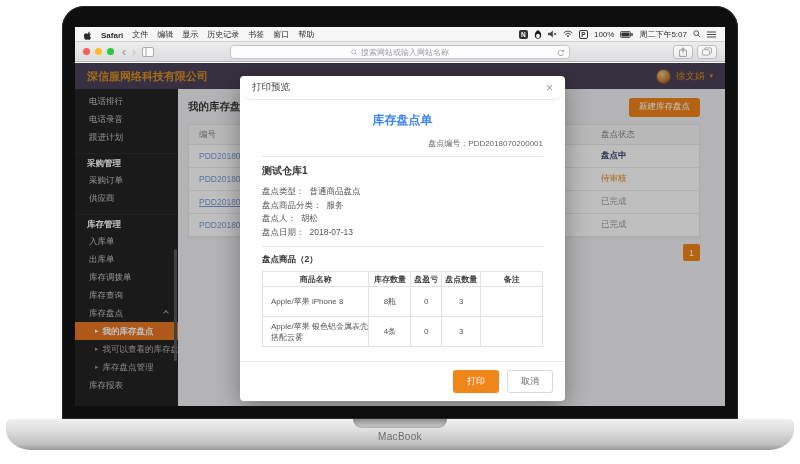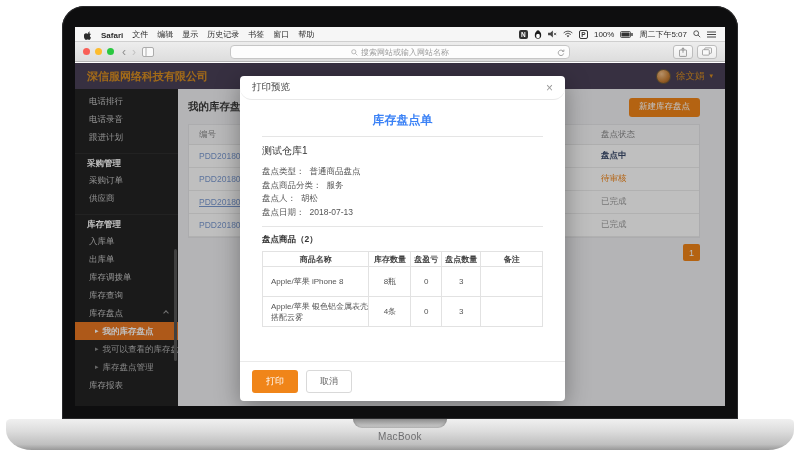--- a/index.html
+++ b/index.html
@@ -74,31 +74,31 @@
 
   
   .mask { position:absolute; inset:0; background:rgba(0,0,0,.25); z-index:5; }
   .modal { position:absolute; left:165px; top:13px; width:325px; height:325px; background:#fff; border-radius:4px; box-shadow:0 6px 24px rgba(0,0,0,.35); z-index:10; display:flex; flex-direction:column; }
   .modal-header { height:24px; display:flex; align-items:center; padding:0 12px; border-bottom:1px solid #e8e8e8; font-size:9.5px; color:#444;border-radius:12px; }
   .m-close { margin-left:auto; color:#999; font-size:12px; line-height:12px; cursor:pointer; }
   .modal-body { padding:6px 22px 0 22px; color:#555; }
   .doc-title { text-align:center; font-size:12px; font-weight:bold; color:#3b82f6; margin-top:6px; }
   .doc-no { text-align:right; font-size:8px; color:#666; margin-top:9px; }
   .m-hr { border:none; border-top:1px solid #e5e5e5; margin:7px 0; }
-  .warehouse { font-size:10px; font-weight:normal; color:#333; margin:6px 0 7px; }
+  .warehouse { font-size:10px; font-weight:bold; color:#333; margin:6px 0 7px; }
   .f-row { font-size:8.5px; line-height:13.5px; color:#555; }
   .f-row .f-label { color:#555; }
   .f-row .f-val { margin-left:5px; color:#555; }
   .goods-title { font-size:8.5px; font-weight:bold; color:#333; margin:5px 0 5px; }
   table.goods { width:100%; border-collapse:collapse; font-size:8px; color:#555; }
   table.goods th, table.goods td { border:1px solid #e2e2e2; text-align:center; }
   table.goods th { height:15px; font-weight:bold; color:#444; background:#fff; }
   table.goods td { height:30px; }
   table.goods td.name { text-align:left; padding-left:8px; }
-  .modal-footer { margin-top:auto; border-top:1px solid #eaeaea; padding:8px 12px; display:flex; gap:8px; }
+  .modal-footer { margin-top:auto; border-top:1px solid #eaeaea; padding:8px 12px; display:flex; justify-content:flex-end; gap:8px; }
   .btn { font-size:9px; padding:4px 13px; border-radius:3px; border:1px solid transparent; }
   .btn-print { background:#f08519; color:#fff; }
   .btn-cancel { background:#fff; border-color:#d9d9d9; color:#666; }
 
   svg { display:block; }
 </style>
 </head>
 <body>
 
 <div class="stage">
@@ -297,20 +297,23 @@
 
         <div class="mask"></div>
 
         <div class="modal">
           <div class="modal-header">
             <span>打印预览</span>
             <span class="m-close">×</span>
           </div>
           <div class="modal-body">
             <div class="doc-title">库存盘点单</div>
+            <div class="doc-no">
+              <span>盘点编号：</span><span>PDD2018070200001</span>
+            </div>
             <hr class="m-hr">
             <div class="warehouse">测试仓库1</div>
             <div class="f-row">
               <span class="f-label">盘点类型：</span><span class="f-val">普通商品盘点</span>
             </div>
             <div class="f-row">
               <span class="f-label">盘点商品分类：</span><span class="f-val">服务</span>
             </div>
             <div class="f-row">
               <span class="f-label">盘点人：</span><span class="f-val">胡松</span>

